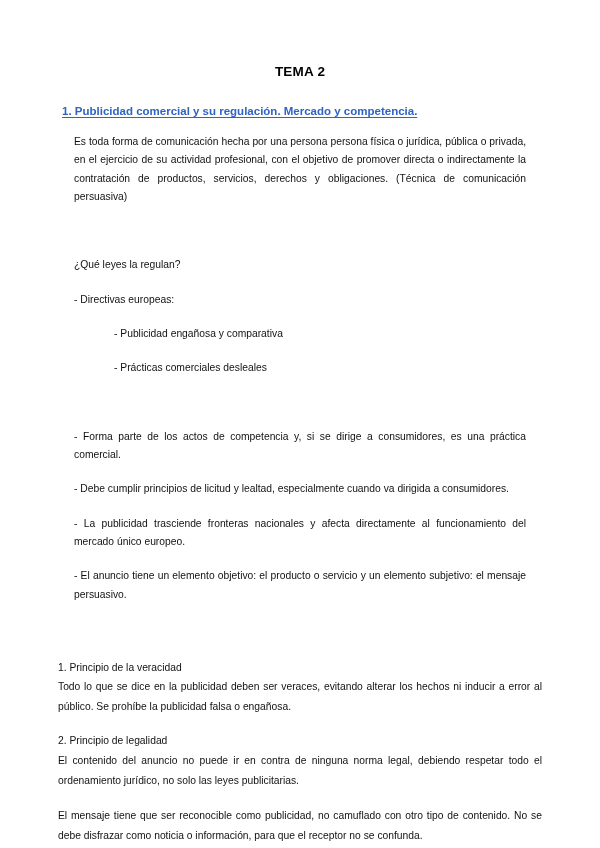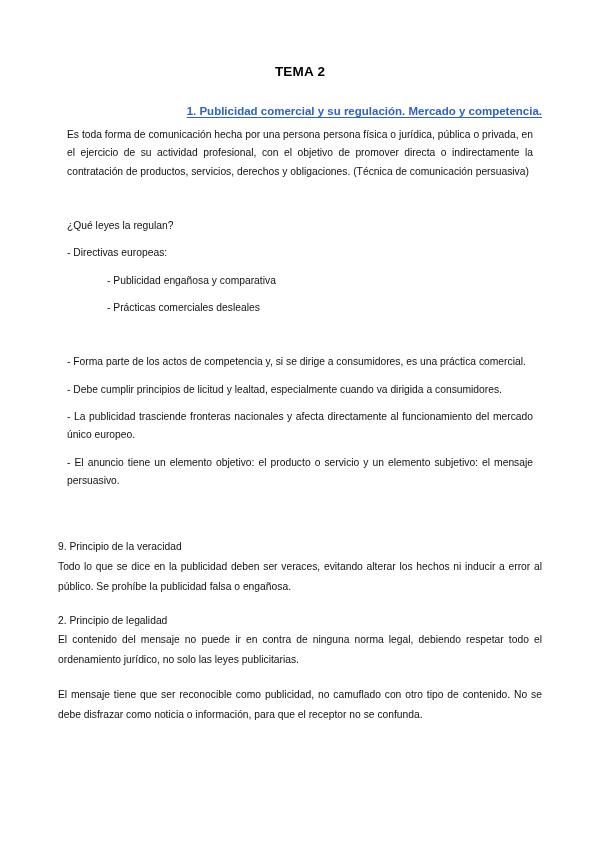--- a/index.html
+++ b/index.html
@@ -28,26 +28,25 @@
     letter-spacing: 0.2px;
     margin: 8px 0 26px 0;
   }
   .section-heading {
     color: #2f63c4;
     font-weight: bold;
     font-size: 11.5px;
     margin: 0 0 9px 4px;
     text-decoration: underline;
     text-underline-offset: 2px;
-    text-align: right;
   }
   p, .line {
     font-size: 10.3px;
     line-height: 1.78;
-    margin: 9px;
+    margin: 16px;
     color: #111111;
   }
   .just {
     text-align: justify;
     text-justify: inter-word;
   }
   .spacer-sm { height: 13px; }
   .spacer-md { height: 18px; }
   .spacer-lg { height: 26px; }
   .indent-1 { padding-left: 40px; }
@@ -96,25 +95,25 @@
 
   <p class="just">- Forma parte de los actos de competencia y, si se dirige a consumidores, es una práctica comercial.</p>
   <p class="just">- Debe cumplir principios de licitud y lealtad, especialmente cuando va dirigida a consumidores.</p>
   <p class="just">- La publicidad trasciende fronteras nacionales y afecta directamente al funcionamiento del mercado único europeo.</p>
   <p class="just">- El anuncio tiene un elemento objetivo: el producto o servicio y un elemento subjetivo: el mensaje persuasivo.</p>
 
   <div class="spacer-lg"></div>
   <div class="spacer-sm"></div>
 
 
-  <p class="principio-title">9. Principio de la veracidad</p>
+  <p class="principio-title">1. Principio de la veracidad</p>
   <p class="principio-body">Todo lo que se dice en la publicidad deben ser veraces, evitando alterar los hechos ni inducir a error al público. Se prohíbe la publicidad falsa o engañosa.</p>
 
   <div class="gap-p"></div>
 
   <p class="principio-title">2. Principio de legalidad</p>
-  <p class="principio-body">El contenido del mensaje no puede ir en contra de ninguna norma legal, debiendo respetar todo el ordenamiento jurídico, no solo las leyes publicitarias.</p>
+  <p class="principio-body">El contenido del anuncio no puede ir en contra de ninguna norma legal, debiendo respetar todo el ordenamiento jurídico, no solo las leyes publicitarias.</p>
 
   <div class="gap-p"></div>
 
   <p class="principio-body">El mensaje tiene que ser reconocible como publicidad, no camuflado con otro tipo de contenido. No se debe disfrazar como noticia o información, para que el receptor no se confunda.</p>
 
 </div>
 
 </body></html>

